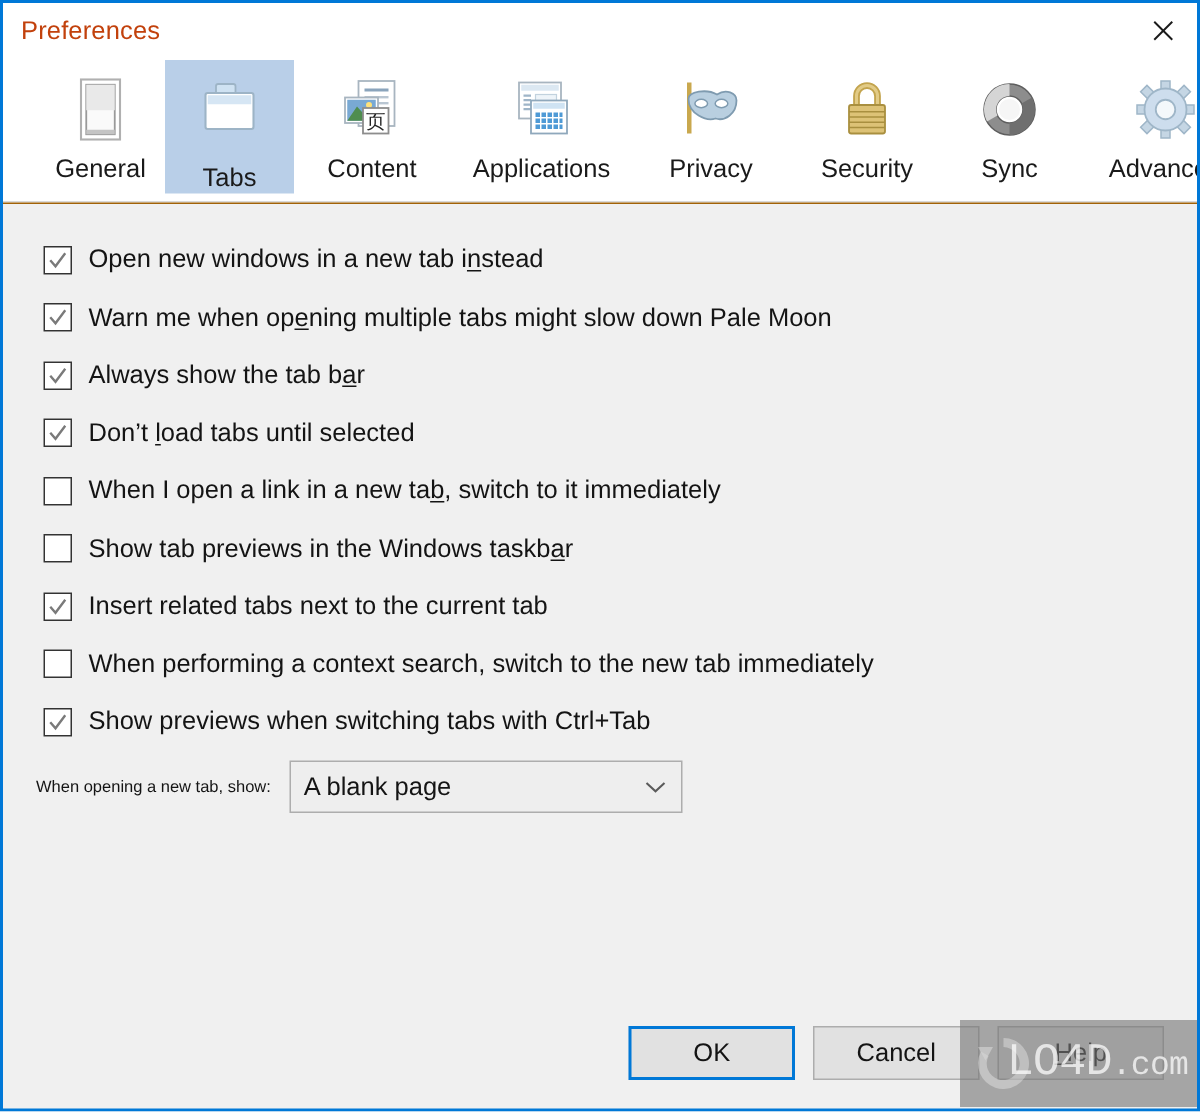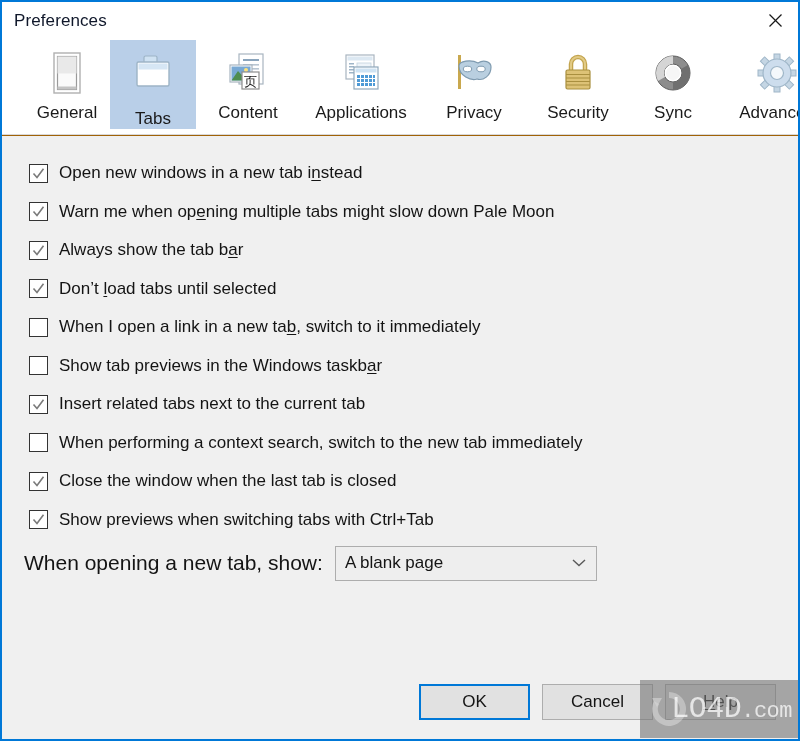--- a/index.html
+++ b/index.html
@@ -25,21 +25,21 @@
   .titlebar {
     position: relative;
     height: 38px;
     background: #ffffff;
     display: flex;
     align-items: center;
   }
   .title-text {
     margin-left: 12px;
     font-size: 17px;
-    color: #0f172a;
+    color: #c2410c;
     letter-spacing: 0.1px;
   }
   .close-btn {
     position: absolute;
     right: 0; top: -2px;
     width: 46px; height: 40px;
     display: flex; align-items: center; justify-content: center;
     cursor: default;
   }
   .close-btn svg { display: block; }
@@ -114,21 +114,21 @@
 
   
   .select-row {
     display: flex;
     align-items: center;
     padding-left: 22px;
     margin-top: 9px;
     height: 30px;
   }
   .select-label {
-    font-size: 21px;
+    font-size: 11px;
     color: #141414;
     margin-right: 12px;
   }
   .combo {
     position: relative;
     width: 262px;
     height: 35px;
     background: #eeeeee;
     border: 1px solid #adadad;
     display: flex;
@@ -412,28 +412,20 @@
         <div class="check-row">
           <span class="cb unchecked"></span>
           <span class="check-label">When performing a context search, switch to the new tab immediately</span>
         </div>
         <div class="check-row">
           <span class="cb">
             <svg width="15" height="15" viewBox="0 0 15 15">
               <polyline points="2.5,7.5 6,11.5 12.5,2.8" fill="none" stroke="#7a7a7a" stroke-width="1.6"></polyline>
             </svg>
           </span>
-          <span class="check-label">Close the window when the last tab is closed</span>
-        </div>
-        <div class="check-row">
-          <span class="cb">
-            <svg width="15" height="15" viewBox="0 0 15 15">
-              <polyline points="2.5,7.5 6,11.5 12.5,2.8" fill="none" stroke="#7a7a7a" stroke-width="1.6"></polyline>
-            </svg>
-          </span>
           <span class="check-label">Show previews when switching tabs with Ctrl+Tab</span>
         </div>
       </div>
 
     <div class="select-row">
       <span class="select-label">When opening a new tab, show:</span>
       <div class="combo">
         <span class="combo-value">A blank page</span>
         <span class="combo-arrow">
           <svg width="14" height="9" viewBox="0 0 14 9">

